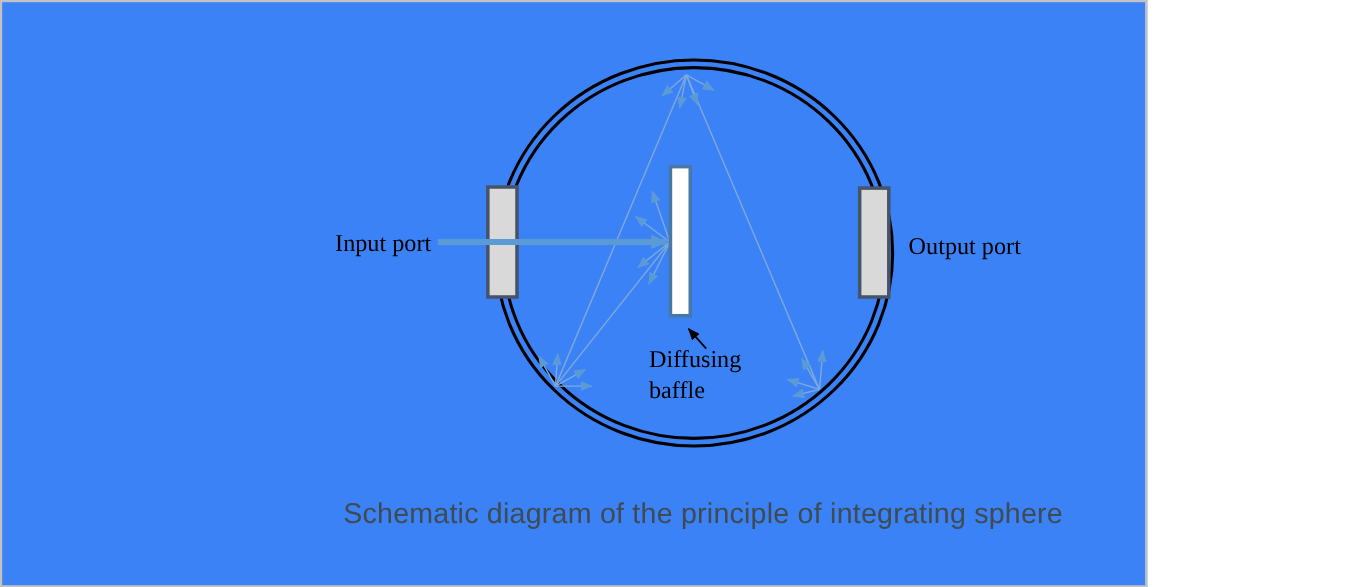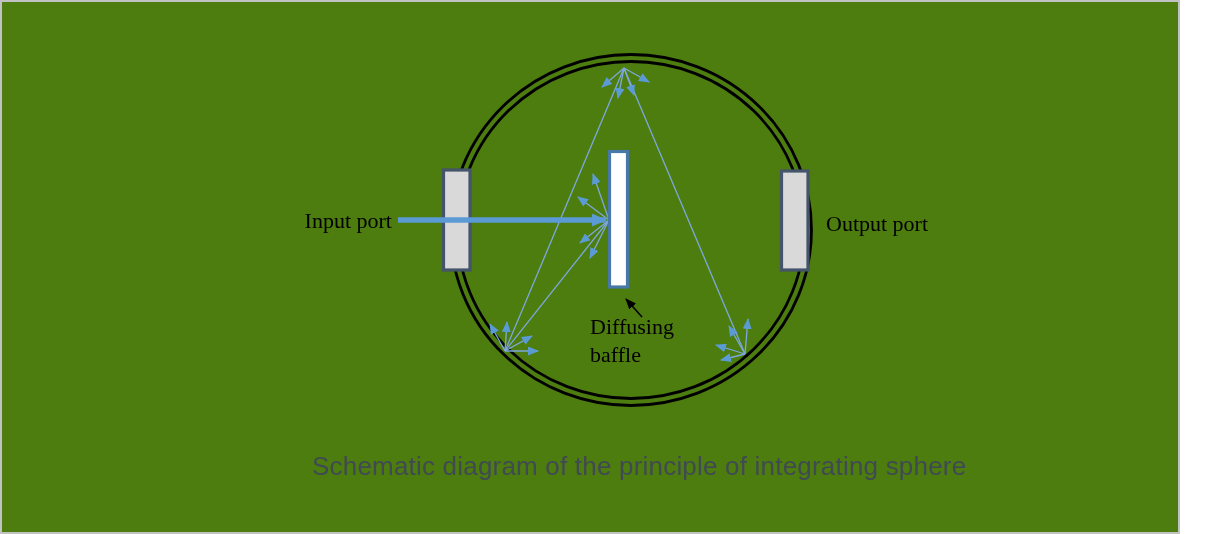--- a/index.html
+++ b/index.html
@@ -1,21 +1,21 @@
 <!DOCTYPE html>
 <html style="--ray-blue: #5b9bd5; --thin-ray-blue: #7da9dc; --baffle-border: #4878a8; --port-border: #44546a; --port-fill: #d9d9d9; --sphere-wall: #000000; --label-text: #000000; --caption-text: #404a52;"><head>
 <meta charset="utf-8">
 <style>
   html,body{margin:0;padding:0;background:#fff;}
   .canvas{
     position:relative;
-    width:1180px;height:534px;
+    width:1043px;height:534px;
     box-sizing:border-box;
     border:2px solid #c2c2c2;
-    background:#4d7c0f;
+    background:#3b82f6;
     font-family:"Liberation Sans",sans-serif;
     overflow:hidden;
   }
   svg{position:absolute;left:0;top:0;}
   .sphere-wall{fill:none;stroke:#000;stroke-width:2.8;}
   .port{fill:var(--port-fill,#d9d9d9);stroke:var(--port-border,#44546a);stroke-width:3.2;}
   .baffle{fill:#ffffff;stroke:var(--baffle-border,#4878a8);stroke-width:3.2;}
   .ray-thick{stroke:var(--ray-blue,#5b9bd5);stroke-width:5.5;fill:none;}
   .ray-thin{stroke:var(--thin-ray-blue,#7da9dc);stroke-width:1.3;fill:none;}
   .ah-fill{fill:var(--ray-blue,#5b9bd5);}

